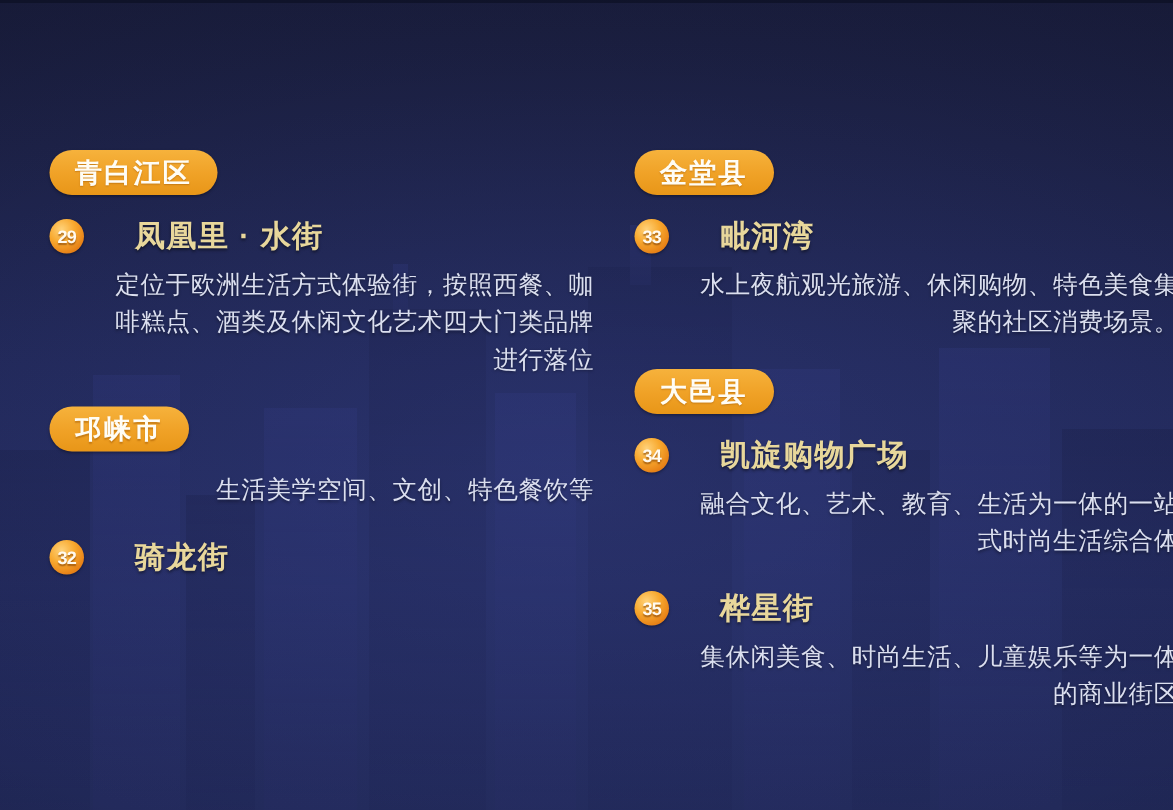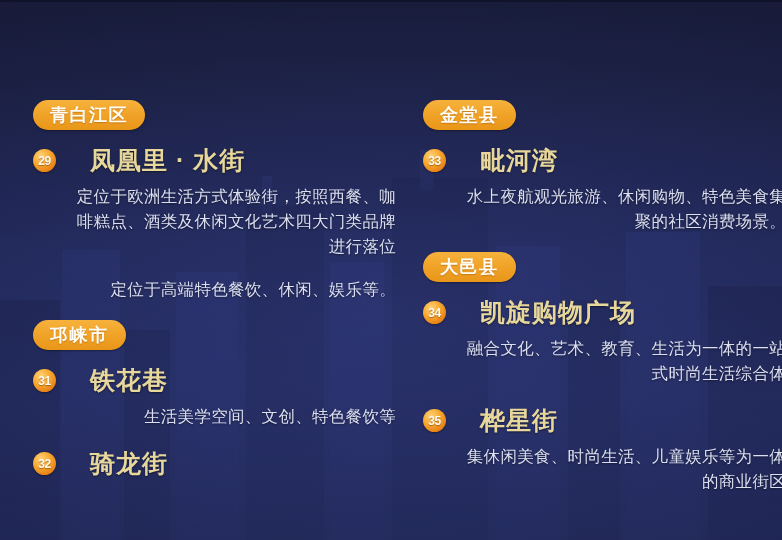--- a/index.html
+++ b/index.html
@@ -114,21 +114,21 @@
     align-items: center;
     justify-content: center;
     line-height: 1;
     text-shadow: 0 1px 1px rgba(120,55,0,0.6);
     letter-spacing: -0.5px;
     box-shadow: 0 1px 2px rgba(0,0,0,0.35);
   }
 
   .venue-title {
     color: #e8d79b;
-    font-size: 25px;
+    font-size: 20px;
     font-weight: bold;
     letter-spacing: 1px;
     white-space: nowrap;
     text-shadow: 0 1px 2px rgba(0,0,0,0.45);
   }
 
   .venue-desc {
     margin-left: 33px;
     color: #dbdfef;
     font-size: 16.5px;
@@ -195,34 +195,29 @@
 
         <div class="entry">
           <div class="entry-head">
             <span class="num-badge">29</span>
             <span class="venue-title">凤凰里 · 水街</span>
           </div>
           <div class="venue-desc">定位于欧洲生活方式体验街，按照西餐、咖啡糕点、酒类及休闲文化艺术四大门类品牌进行落位</div>
         </div>
 
         <div class="entry">
-          <div class="venue-desc">定位于高端特色餐饮、休闲、娱乐等。</div>
         </div>
       </div>
 
       <div class="group">
         <div class="pill-wrap">
           <span class="pill">邛崃市</span>
         </div>
 
         <div class="entry">
-          <div class="entry-head">
-            <span class="num-badge">31</span>
-            <span class="venue-title">铁花巷</span>
-          </div>
           <div class="venue-desc">生活美学空间、文创、特色餐饮等</div>
         </div>
 
         <div class="entry">
           <div class="entry-head">
             <span class="num-badge">32</span>
             <span class="venue-title">骑龙街</span>
           </div>
         </div>
       </div>

